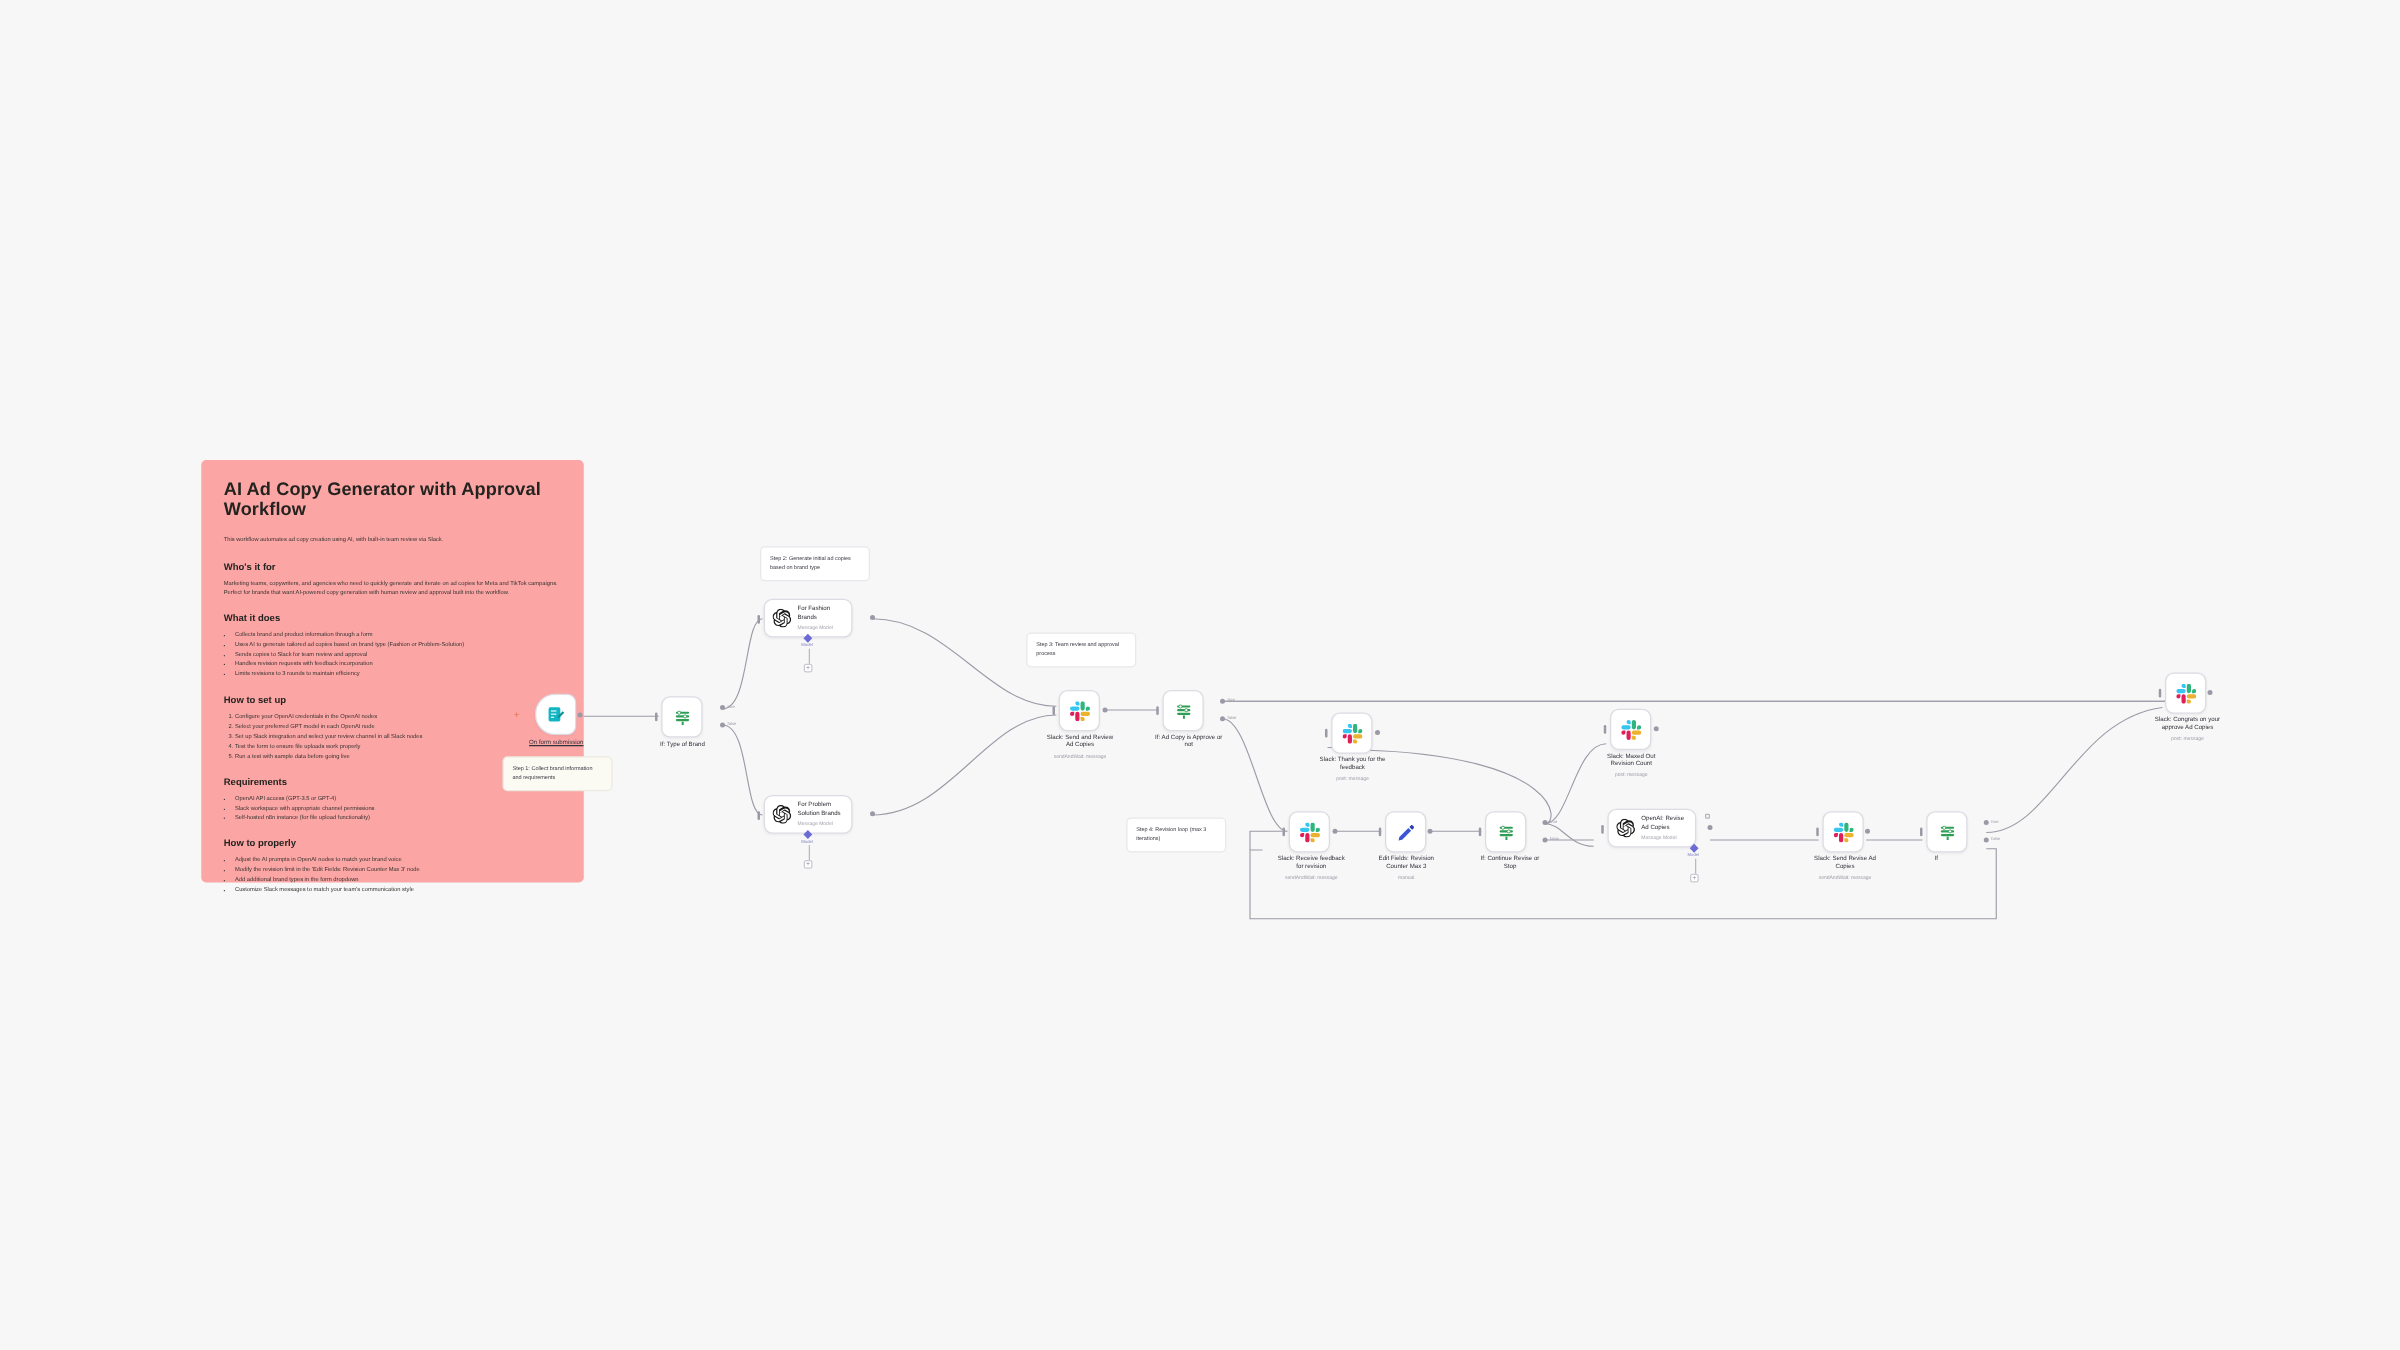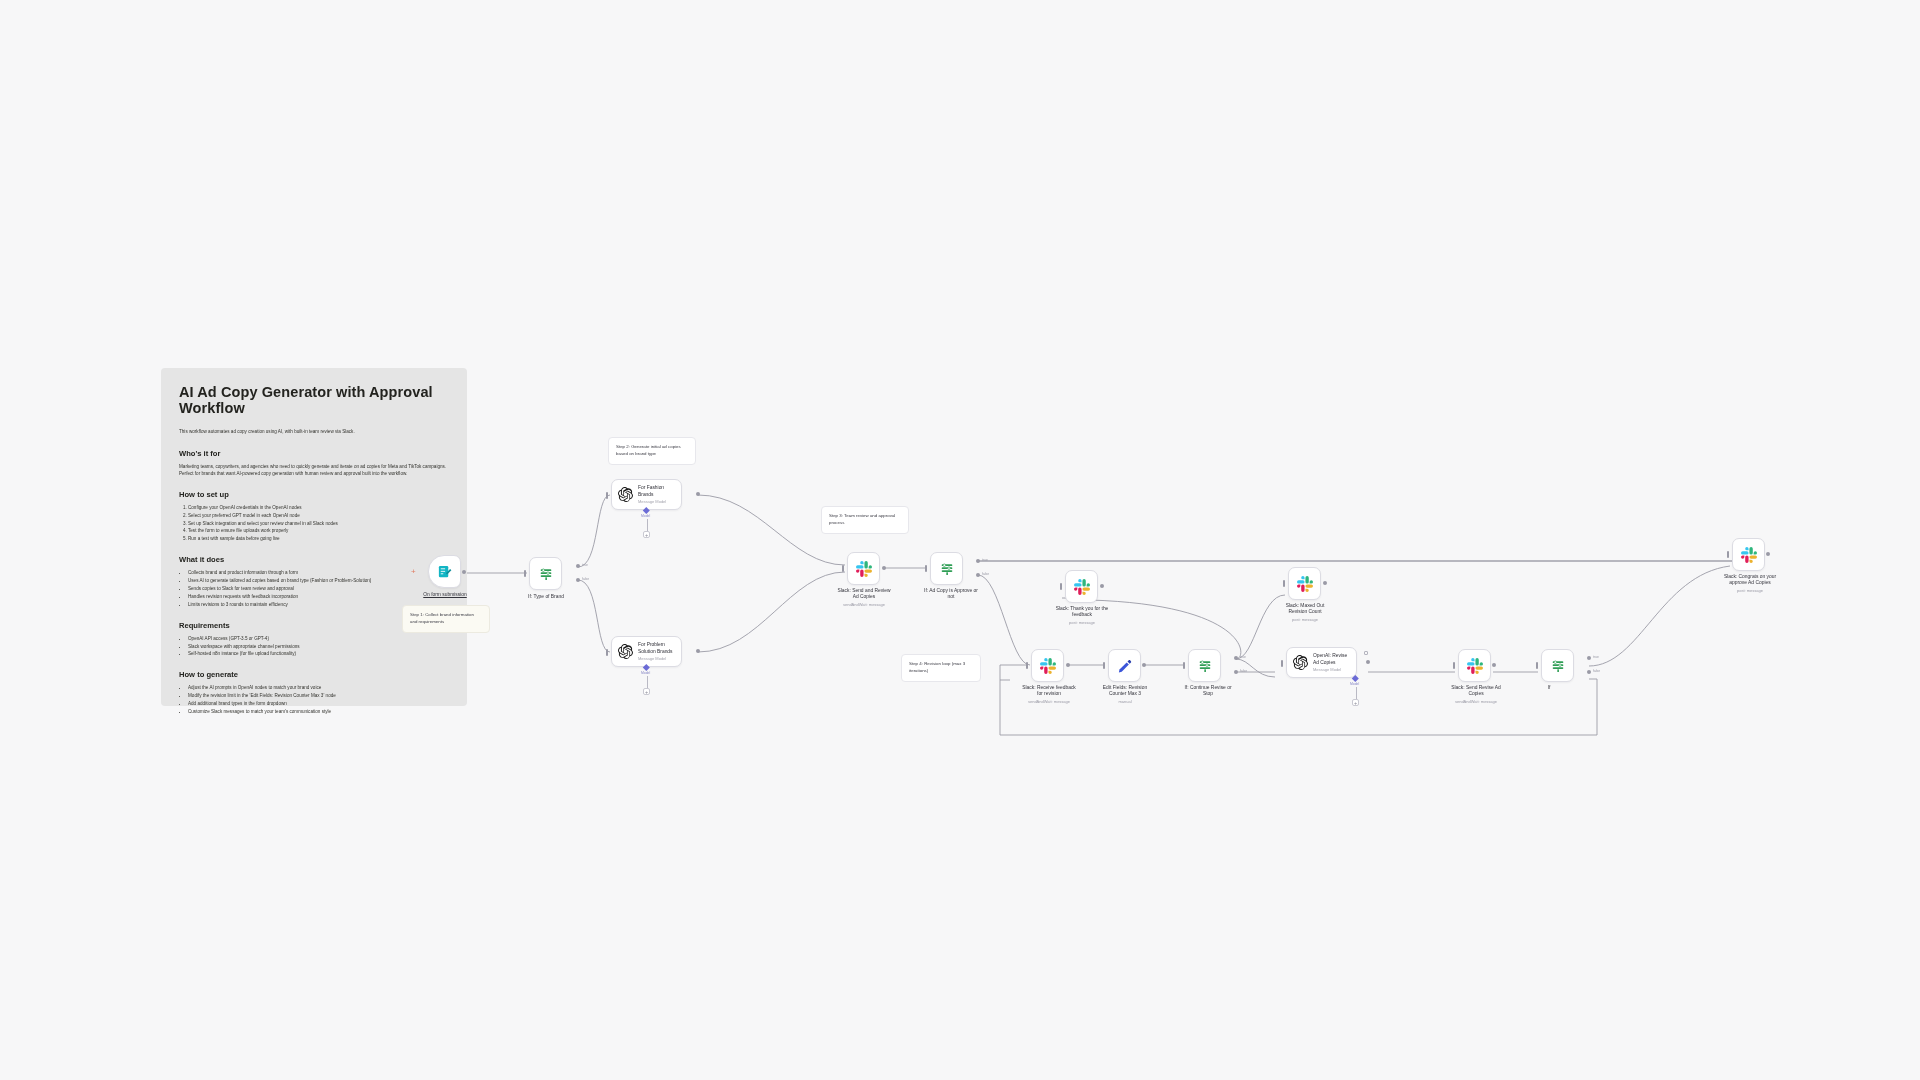--- a/index.html
+++ b/index.html
@@ -7,21 +7,21 @@
     width: 1920px; height: 1080px;
     background: #f7f7f8;
     font-family: "Liberation Sans", sans-serif;
     overflow: hidden;
   }
   #canvas { position: relative; width: 1920px; height: 1080px; background: #f7f7f8; }
 
   
   .sticky {
     position: absolute;
-    background: #e5e5e5;
+    background: #fca5a5;
     border-radius: 4px;
     padding: 16px 18px 18px 18px;
     color: #2b2b2b;
   }
   .sticky h1 { font-size: 14.5px; font-weight: 700; letter-spacing: .1px; margin-bottom: 13px; color: #23231f; }
   .sticky .intro { font-size: 4.6px; line-height: 1.5; margin-bottom: 13px; color: #33332e; }
   .sticky h2 { font-size: 7.6px; font-weight: 700; margin-bottom: 5px; color: #23231f; }
   .sticky p.body { font-size: 4.6px; line-height: 1.62; margin-bottom: 12px; color: #33332e; }
   .sticky ul, .sticky ol { margin: 0 0 12px 9px; }
   .sticky li { font-size: 4.6px; line-height: 1.72; color: #33332e; }
@@ -150,52 +150,52 @@
   <div class="sticky" style="left:161px; top:368px; width:306px; height:338px;">
     <h1>AI Ad Copy Generator with Approval Workflow</h1>
     <div class="intro">This workflow automates ad copy creation using AI, with built-in team review via Slack.</div>
 
     <div class="sect">
       <h2>Who's it for</h2>
       <p class="body">Marketing teams, copywriters, and agencies who need to quickly generate and iterate on ad copies for Meta and TikTok campaigns. Perfect for brands that want AI-powered copy generation with human review and approval built into the workflow.</p>
     </div>
 
     <div class="sect">
+      <h2>What it does</h2>
+      <ul>
+        <li>Collects brand and product information through a form</li>
+        <li>Uses AI to generate tailored ad copies based on brand type (Fashion or Problem-Solution)</li>
+        <li>Sends copies to Slack for team review and approval</li>
+        <li>Handles revision requests with feedback incorporation</li>
+        <li>Limits revisions to 3 rounds to maintain efficiency</li>
+      </ul>
+    </div>
+
+    <div class="sect">
       <h2>How to set up</h2>
       <ol>
         <li>Configure your OpenAI credentials in the OpenAI nodes</li>
         <li>Select your preferred GPT model in each OpenAI node</li>
         <li>Set up Slack integration and select your review channel in all Slack nodes</li>
         <li>Test the form to ensure file uploads work properly</li>
         <li>Run a test with sample data before going live</li>
       </ol>
     </div>
 
     <div class="sect">
-      <h2>What it does</h2>
-      <ul>
-        <li>Collects brand and product information through a form</li>
-        <li>Uses AI to generate tailored ad copies based on brand type (Fashion or Problem-Solution)</li>
-        <li>Sends copies to Slack for team review and approval</li>
-        <li>Handles revision requests with feedback incorporation</li>
-        <li>Limits revisions to 3 rounds to maintain efficiency</li>
-      </ul>
-    </div>
-
-    <div class="sect">
       <h2>Requirements</h2>
       <ul>
         <li>OpenAI API access (GPT-3.5 or GPT-4)</li>
         <li>Slack workspace with appropriate channel permissions</li>
         <li>Self-hosted n8n instance (for file upload functionality)</li>
       </ul>
     </div>
 
     <div class="sect">
-      <h2>How to generate</h2>
+      <h2>How to properly</h2>
       <ul>
         <li>Adjust the AI prompts in OpenAI nodes to match your brand voice</li>
         <li>Modify the revision limit in the 'Edit Fields: Revision Counter Max 3' node</li>
         <li>Add additional brand types in the form dropdown</li>
         <li>Customize Slack messages to match your team's communication style</li>
       </ul>
     </div>
   </div>
 
   <div class="stepnote transparent" style="left:402px; top:605px; width:88px;">

